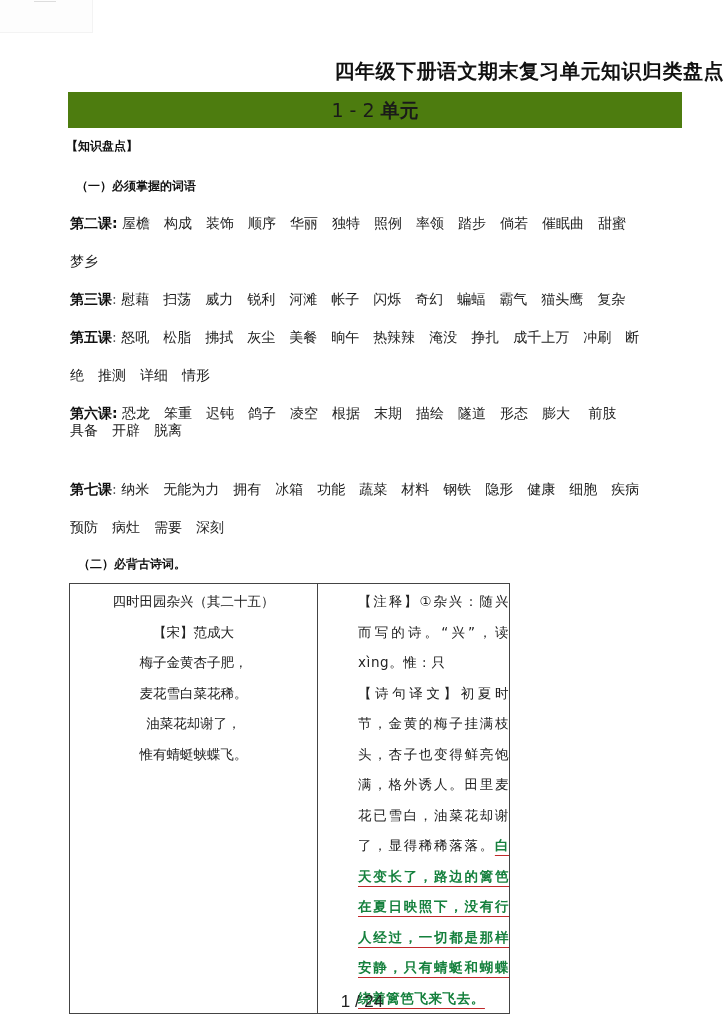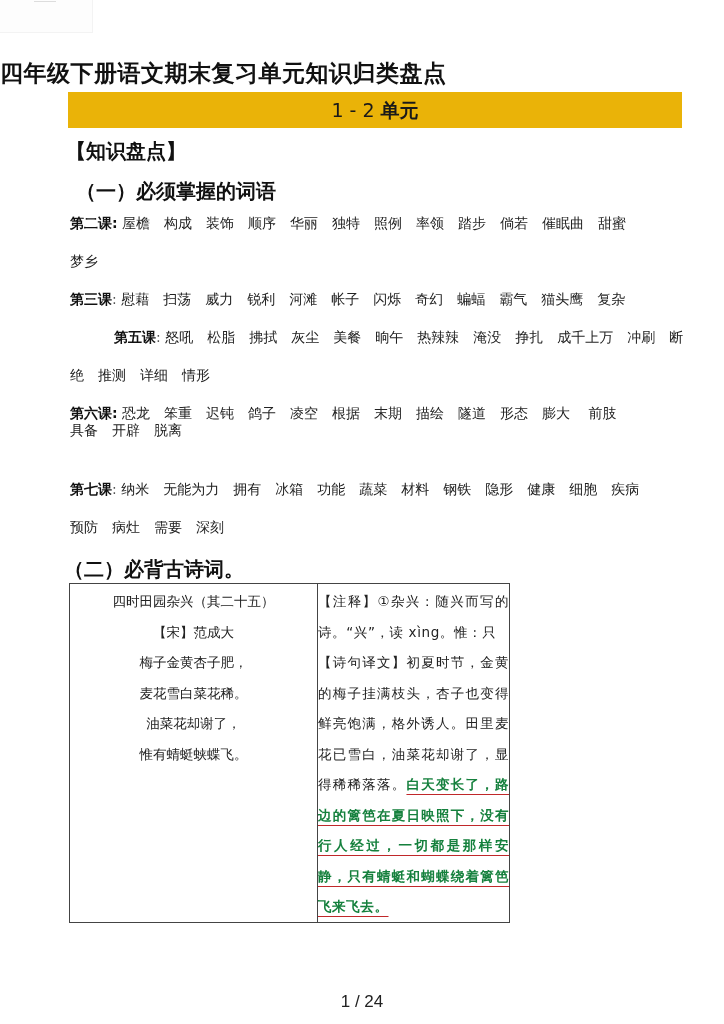--- a/index.html
+++ b/index.html
@@ -26,47 +26,47 @@
   .page-corner .mark {
     position: absolute;
     left: 34px; top: 1px;
     width: 22px; height: 1px;
     background: #dddddd;
   }
   .doc-title {
     position: absolute;
     left: 0; right: 0;
     top: 58px;
-    text-align: left;
-    font-size: 23px;
+    text-align: right;
+    font-size: 20px;
     font-weight: bold;
     letter-spacing: 0.5px;
     color: #111;
   }
   .unit-band {
     position: absolute;
     left: 68px; top: 92px;
     width: 614px; height: 36px;
-    background: #eab308;
+    background: #4d7c0f;
     text-align: center;
     line-height: 36px;
     font-size: 19px;
   }
   .unit-band .num { font-weight: normal; }
   .unit-band .word { font-weight: bold; }
   .heading {
     position: absolute;
     left: 70px;
-    font-size: 20px;
+    font-size: 12px;
     font-weight: bold;
     color: #111;
   }
   .h-main { top: 138px; left: 66px; }
   .h-sub1 { top: 178px; left: 76px; }
-  .h-sub2 { top: 556px; left: 64px; }
+  .h-sub2 { top: 556px; left: 78px; }
   .h-sub2-bg {
     position: absolute;
     left: 170px; top: 551px;
     width: 290px; height: 26px;
     background: #ffffff;
   }
   .line {
     position: absolute;
     left: 70px;
     font-size: 14px;
@@ -103,20 +103,21 @@
     height: 30.5px;
     line-height: 30.5px;
     color: #222;
     white-space: nowrap;
   }
   .note-text {
     line-height: 30.5px;
     color: #222;
     text-align: justify;
     letter-spacing: 0.6px;
+    margin-left: 40px;
   }
   .note-text .hl {
     color: #15803d;
     font-weight: bold;
     text-decoration: underline;
     text-decoration-color: #c0282a;
     text-underline-offset: 5px;
   }
   .row1 td { height: 243px; }
   .row2 td { height: 125px; }
@@ -152,21 +153,21 @@
   <span class="lesson">第二课:</span><span class="sep"></span>
   <span>屋檐　构成　装饰　顺序　华丽　独特　照例　率领　踏步　倘若　催眠曲　甜蜜</span>
 </div>
 <div class="line" style="top:253px;">
   <span>梦乡</span>
 </div>
 <div class="line" style="top:291px;">
   <span class="lesson">第三课</span><span class="sep">:</span>
   <span>慰藉　扫荡　威力　锐利　河滩　帐子　闪烁　奇幻　蝙蝠　霸气　猫头鹰　复杂</span>
 </div>
-<div class="line" style="top:329px;margin-left:44px;">
+<div class="line" style="top:329px;">
   <span class="lesson">第五课</span><span class="sep">:</span>
   <span>怒吼　松脂　拂拭　灰尘　美餐　晌午　热辣辣　淹没　挣扎　成千上万　冲刷　断</span>
 </div>
 <div class="line" style="top:367px;">
   <span>绝　推测　详细　情形</span>
 </div>
 <div class="line" style="top:405px;">
   <span class="lesson">第六课:</span><span class="sep"></span>
   <span>恐龙　笨重　迟钝　鸽子　凌空　根据　末期　描绘　隧道　形态　膨大　 前肢</span>
 </div>

